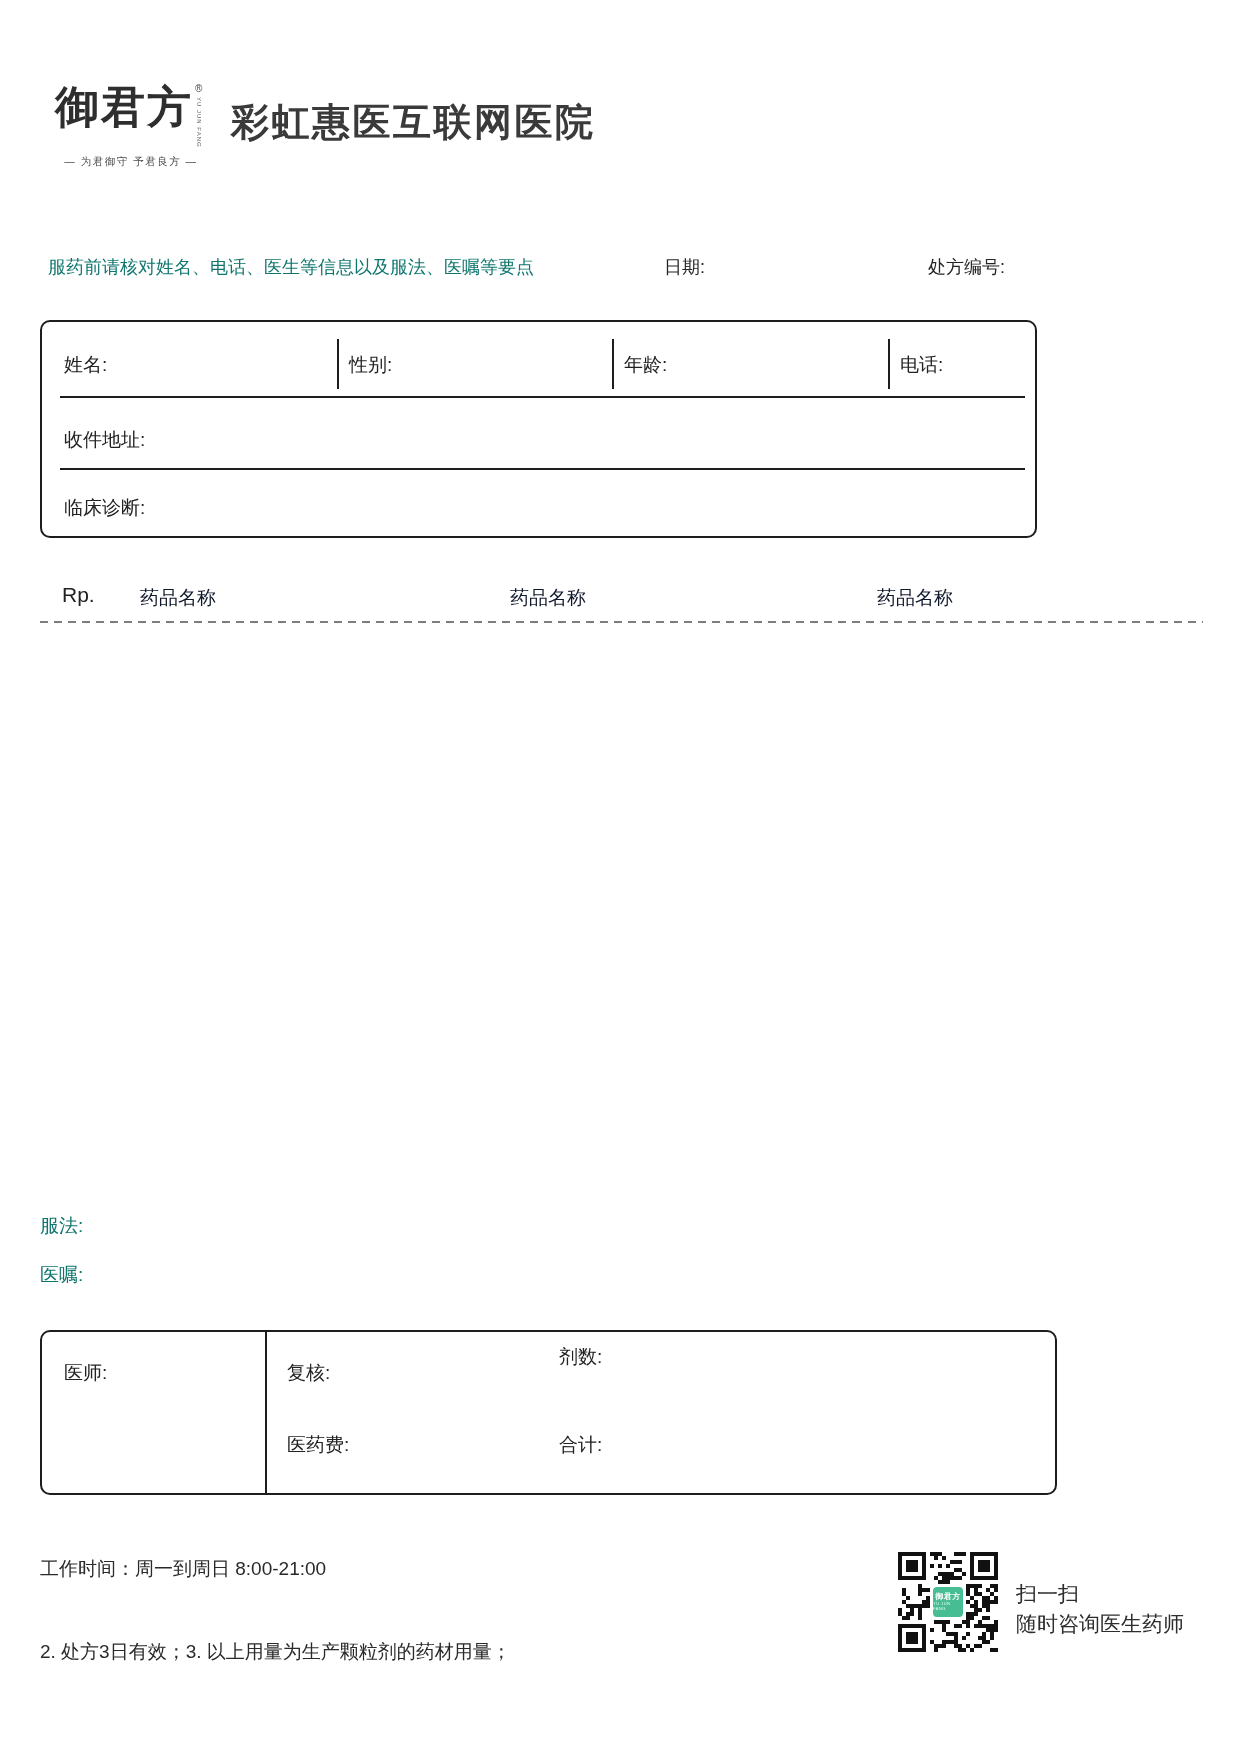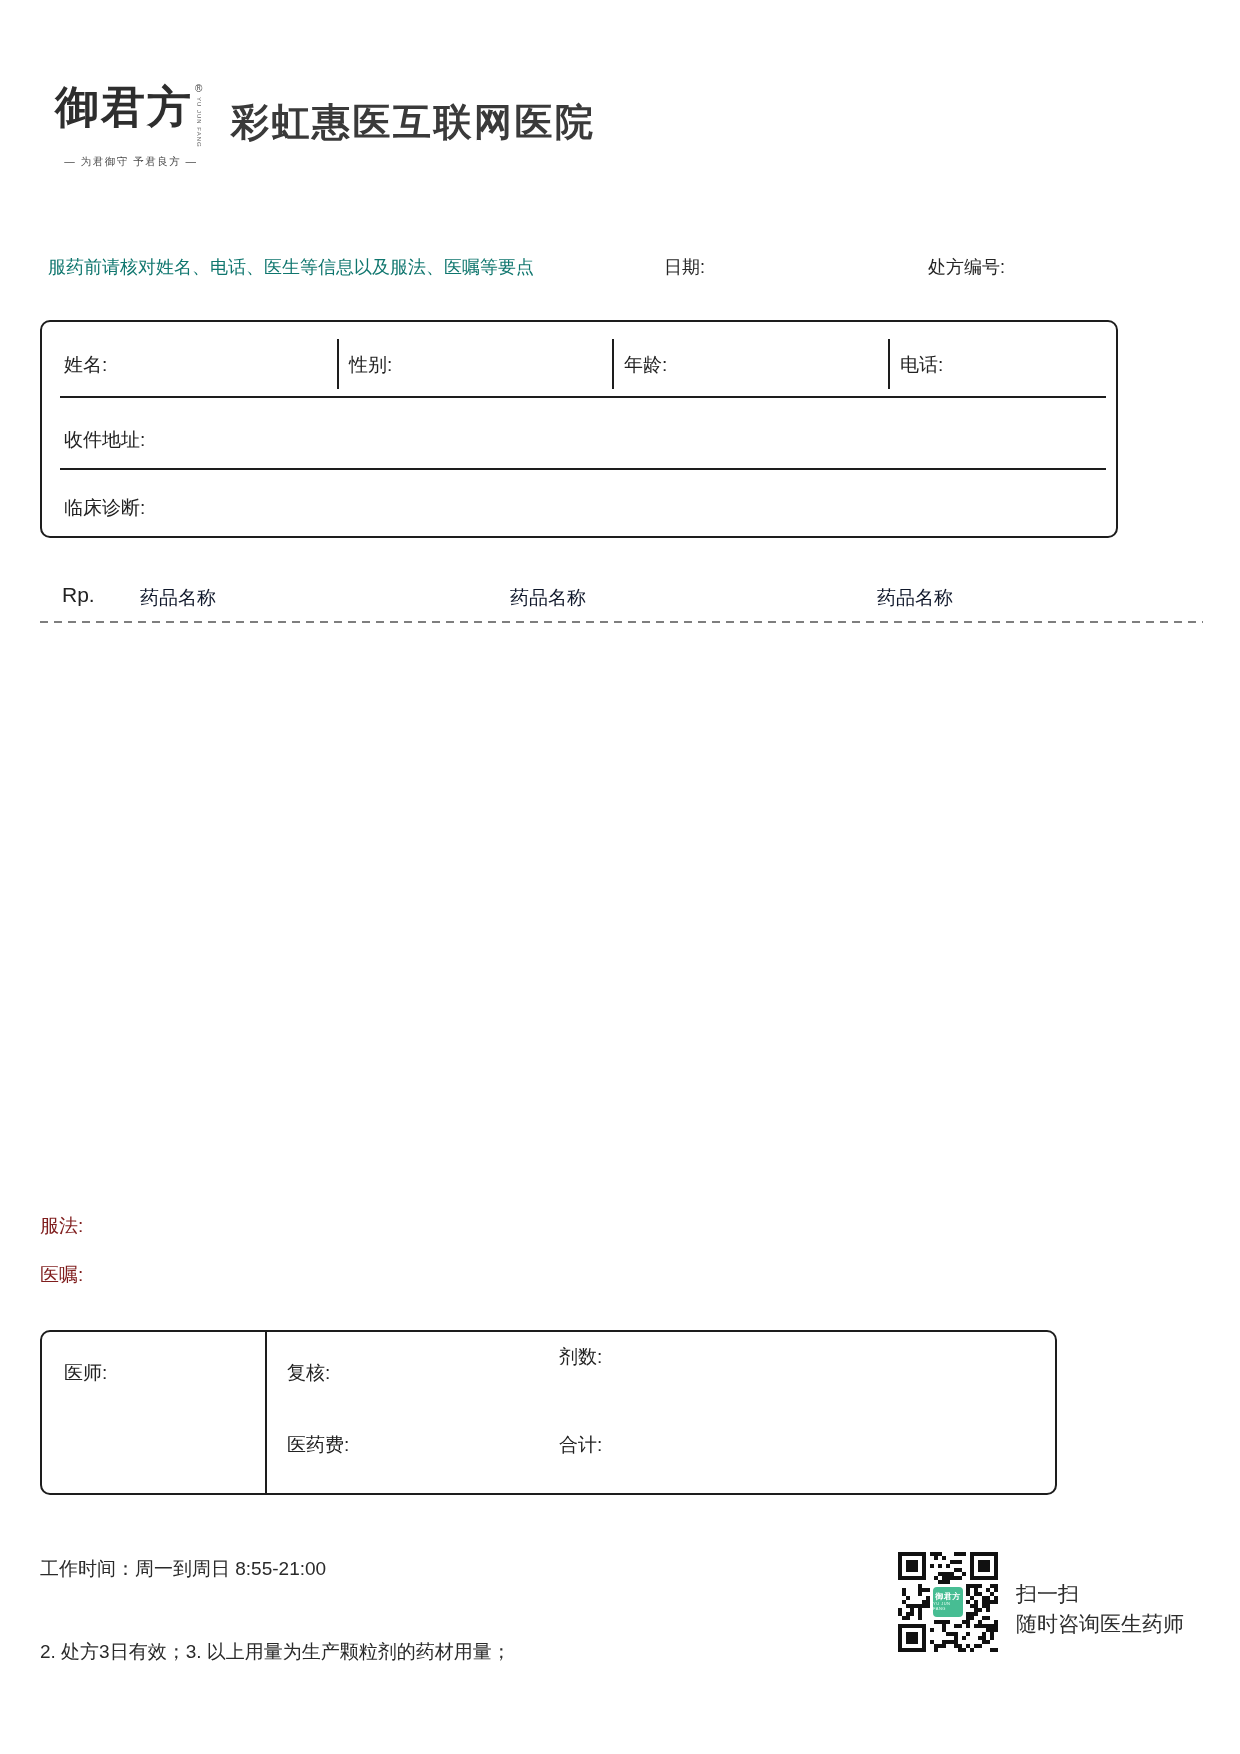--- a/index.html
+++ b/index.html
@@ -20,35 +20,35 @@
   .hospital-name { position:absolute; left:231px; top:97px; font-size:38px; font-weight:900;
                    letter-spacing:2.5px; color:#3a3a3a; }
 
   
   .notice-row { position:absolute; top:255px; left:0; width:100%; height:24px; }
   .notice-reminder { position:absolute; left:48px; font-size:18px; color:#0f766e; }
   .date-label { position:absolute; left:664px; font-size:18px; color:#252525; }
   .rxno-label { position:absolute; left:928px; font-size:18px; color:#252525; }
 
   
-  .patient-box { position:absolute; left:40px; top:320px; width:1078px; height:218px;
+  .patient-box { position:absolute; left:40px; top:320px; width:997px; height:218px;
                  border:2.5px solid #1d1d1d; border-radius:10px; background:#fff; }
   .patient-box .lbl { position:absolute; font-size:19px; color:#222; white-space:nowrap; }
   .vdiv { position:absolute; width:2px; background:#1d1d1d; top:17px; height:50px; }
   .hline { position:absolute; left:18px; right:10px; height:2px; background:#1d1d1d; }
 
   
   .rp-row { position:absolute; top:583px; left:0; width:100%; height:26px; }
   .rp-label { position:absolute; left:62px; font-size:21px; color:#222; }
   .drug-col { position:absolute; font-size:19px; color:#0f172a; }
   .dashed-sep { position:absolute; top:621px; left:40px; width:1163px; height:2px;
                 background:repeating-linear-gradient(90deg,#7e7e7e 0 8px,transparent 8px 14px); }
 
   
-  .usage-lbl { position:absolute; left:40px; font-size:19px; color:#7f1d1d; }
+  .usage-lbl { position:absolute; left:40px; font-size:19px; color:#0f766e; }
 
   
   .signoff-box { position:absolute; left:40px; top:1330px; width:1017px; height:165px;
                  border:2.5px solid #1d1d1d; border-radius:10px; background:#fff; }
   .signoff-box .lbl { position:absolute; font-size:19px; color:#222; white-space:nowrap; }
   .signoff-vdiv { position:absolute; left:223px; top:0; bottom:0; width:2px; background:#1d1d1d; }
 
   
   .footer-line { position:absolute; left:40px; font-size:19px; color:#2a2a2a; white-space:nowrap; }
   .qr-wrap { position:absolute; left:898px; top:1552px; width:100px; height:100px; }
@@ -111,21 +111,21 @@
 
   <div class="signoff-box">
     <div class="signoff-vdiv"></div>
     <span class="lbl" style="left:22px;top:28px">医师:</span>
     <span class="lbl" style="left:245px;top:28px">复核:</span>
     <span class="lbl" style="left:517px;top:12px">剂数:</span>
     <span class="lbl" style="left:245px;top:100px">医药费:</span>
     <span class="lbl" style="left:517px;top:100px">合计:</span>
   </div>
 
-  <span class="footer-line" style="top:1556px">工作时间：周一到周日 8:55-21:00</span>
+  <span class="footer-line" style="top:1556px">工作时间：周一到周日 8:00-21:00</span>
   <span class="footer-line" style="top:1639px">2. 处方3日有效；3. 以上用量为生产颗粒剂的药材用量；</span>
 
   <div class="qr-wrap">
     <svg id="qr-svg" width="100" height="100" viewBox="0 0 100 100">
         <rect x="0" y="0" width="4" height="4" fill="#111"></rect>
         <rect x="4" y="0" width="4" height="4" fill="#111"></rect>
         <rect x="8" y="0" width="4" height="4" fill="#111"></rect>
         <rect x="12" y="0" width="4" height="4" fill="#111"></rect>
         <rect x="16" y="0" width="4" height="4" fill="#111"></rect>
         <rect x="20" y="0" width="4" height="4" fill="#111"></rect>

